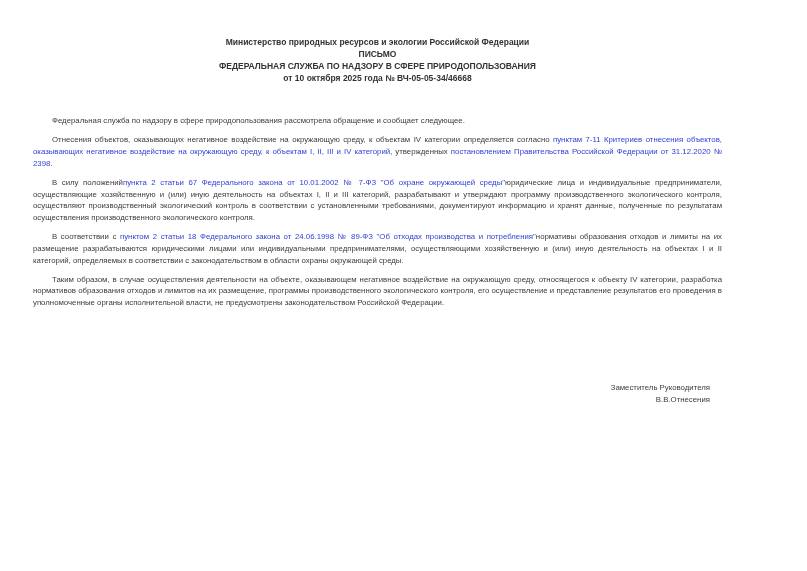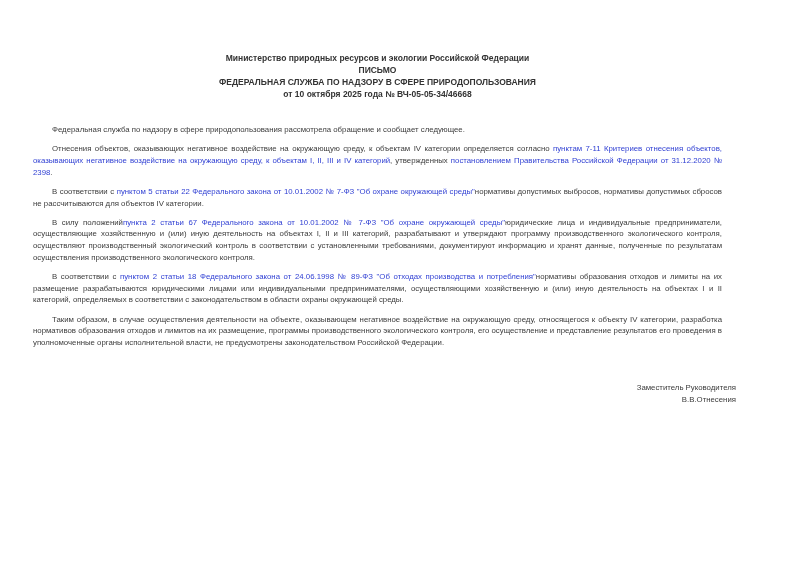--- a/index.html
+++ b/index.html
@@ -9,50 +9,50 @@
   }
   .page {
     position: relative;
     width: 754px;
     height: 571px;
     background: #ffffff;
     font-family: "Liberation Sans", sans-serif;
     color: var(--text-color, #3b3b3b);
     overflow: hidden;
     box-sizing: border-box;
-    padding: 52px 32px 0 33px;
+    padding: 36px 32px 0 33px;
   }
   .doc-header {
     text-align: center;
     font-weight: bold;
     font-size: 8.5px;
     line-height: 12px;
     color: #333333;
   }
   .doc-header .hline { margin: 0; }
   .doc-type   { margin-top: 14px; }
   .doc-number { margin-top: 14px; }
   .doc-subject{ margin-top: 26px; }
   .doc-body {
-    margin-top: 24px;
+    margin-top: 31px;
     font-size: 7.8px;
     line-height: 11.7px;
   }
   .doc-body p {
     margin: 0 0 7.5px 0;
     text-align: justify;
     text-indent: 19px;
   }
   .lnk {
     color: var(--link-color, #2f3fd3);
     cursor: pointer;
   }
   .signature {
     position: absolute;
-    right: 18px;
+    right: 44px;
     top: 382px;
     text-align: right;
     font-size: 7.8px;
     line-height: 11.7px;
     color: var(--text-color, #3b3b3b);
   }
 </style>
 </head>
 <body>
 
@@ -61,21 +61,20 @@
   <div class="doc-header">
     <div class="hline">Министерство природных ресурсов и экологии Российской Федерации</div>
     <div class="hline doc-type">ПИСЬМО</div>
     <div class="hline">ФЕДЕРАЛЬНАЯ СЛУЖБА ПО НАДЗОРУ В СФЕРЕ ПРИРОДОПОЛЬЗОВАНИЯ</div>
     <div class="hline doc-number">от 10 октября 2025 года № ВЧ-05-05-34/46668</div>
   </div>
 
   <div class="doc-body">
       <p><span>Федеральная служба по надзору в сфере природопользования рассмотрела обращение и сообщает следующее.</span></p>
       <p><span>Отнесения объектов, оказывающих негативное воздействие на окружающую среду, к объектам IV категории определяется согласно </span><span class="lnk">пунктам 7-11 Критериев отнесения объектов, оказывающих негативное воздействие на окружающую среду, к объектам I, II, III и IV категорий</span><span>, утвержденных </span><span class="lnk">постановлением Правительства Российской Федерации от 31.12.2020 № 2398</span><span>.</span></p>
-      <p><span>В соответствии с </span><span class="lnk">пунктом 5 статьи 22 Федерального закона от 10.01.2002 № 7-ФЗ "Об охране окружающей среды"</span><span>нормативы допустимых выбросов, нормативы допустимых сбросов не рассчитываются для объектов IV категории.</span></p>
       <p><span>В силу положений</span><span class="lnk">пункта 2 статьи 67 Федерального закона от 10.01.2002 № 7-ФЗ "Об охране окружающей среды"</span><span>юридические лица и индивидуальные предприниматели, осуществляющие хозяйственную и (или) иную деятельность на объектах I, II и III категорий, разрабатывают и утверждают программу производственного экологического контроля, осуществляют производственный экологический контроль в соответствии с установленными требованиями, документируют информацию и хранят данные, полученные по результатам осуществления производственного экологического контроля.</span></p>
       <p><span>В соответствии с </span><span class="lnk">пунктом 2 статьи 18 Федерального закона от 24.06.1998 № 89-ФЗ "Об отходах производства и потребления"</span><span>нормативы образования отходов и лимиты на их размещение разрабатываются юридическими лицами или индивидуальными предпринимателями, осуществляющими хозяйственную и (или) иную деятельность на объектах I и II категорий, определяемых в соответствии с законодательством в области охраны окружающей среды.</span></p>
       <p><span>Таким образом, в случае осуществления деятельности на объекте, оказывающем негативное воздействие на окружающую среду, относящегося к объекту IV категории, разработка нормативов образования отходов и лимитов на их размещение, программы производственного экологического контроля, его осуществление и представление результатов его проведения в уполномоченные органы исполнительной власти, не предусмотрены законодательством Российской Федерации.</span></p>
     </div>
 
   <div class="signature">
     <div>Заместитель Руководителя</div>
     <div>В.В.Отнесения</div>
   </div>
 

